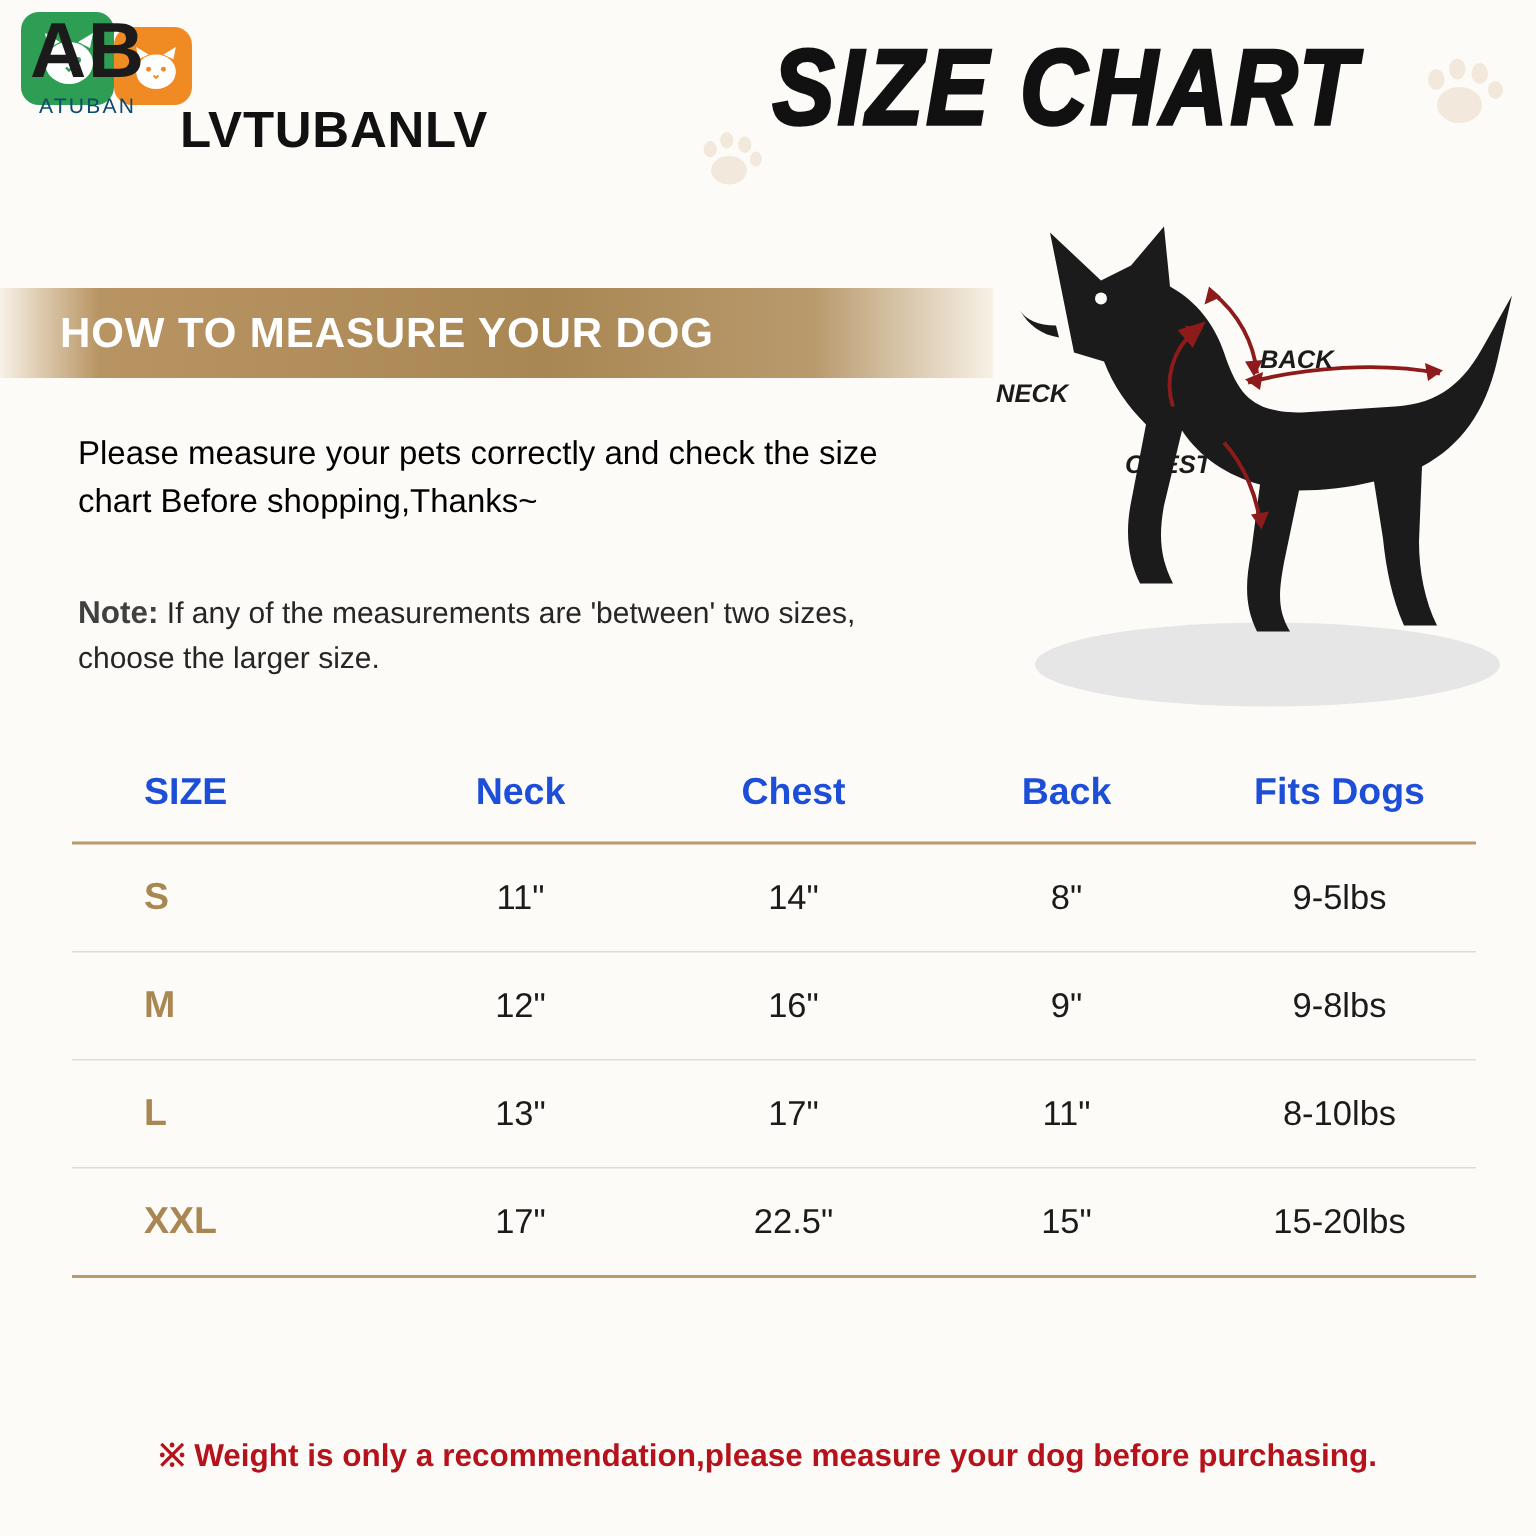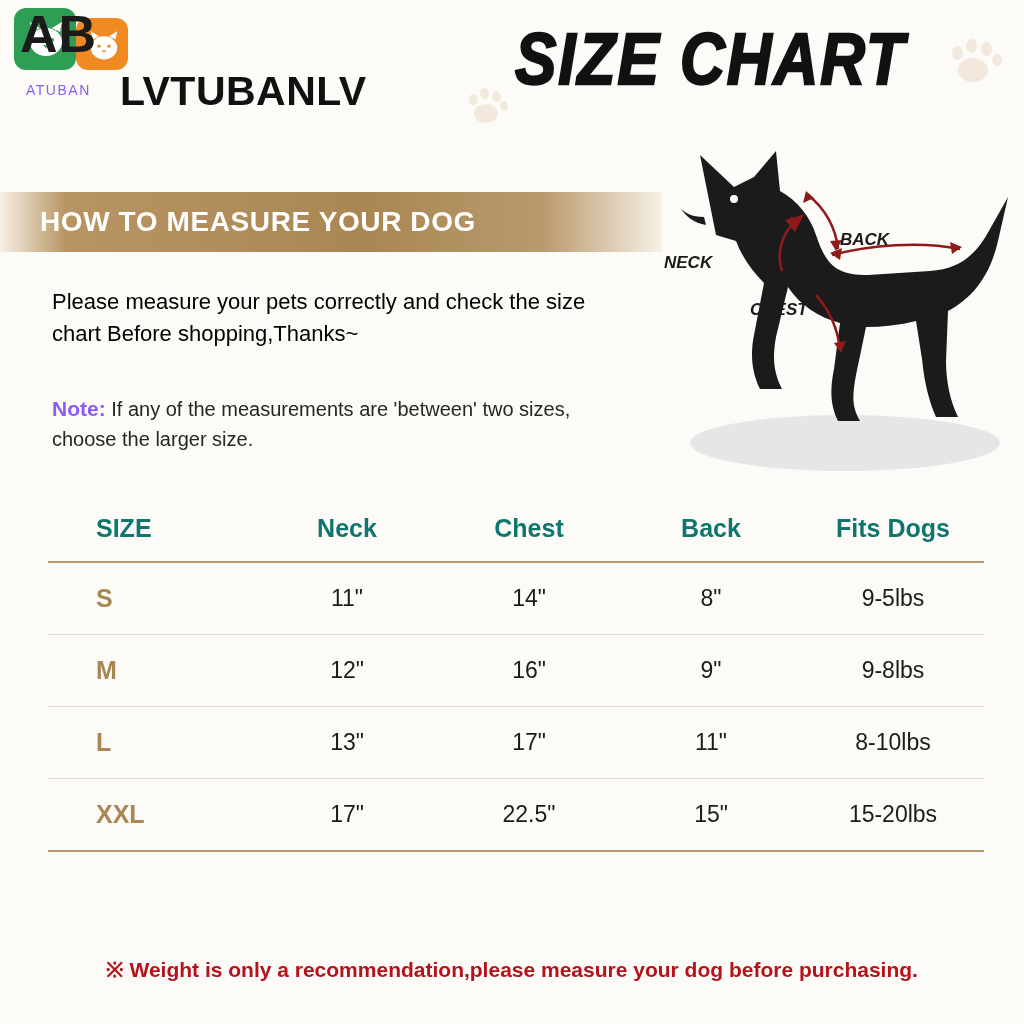--- a/index.html
+++ b/index.html
@@ -61,31 +61,31 @@
     z-index: 4;
     font-family: "Liberation Sans", sans-serif;
   }
   .logo-cat {
     position: absolute;
     z-index: 3;
   }
   .logo-sub {
     position: absolute;
     left: 12px;
-    top: 74px;
+    top: 54px;
     font-size: 14px;
     letter-spacing: 1.5px;
-    color: #8b5cf6;
+    color: #0c4a6e;
     font-weight: normal;
   }
   .brand-name {
     position: absolute;
     left: 120px;
     top: 68px;
-    font-size: 41px;
+    font-size: 34px;
     font-weight: bold;
     color: #111;
     letter-spacing: 0.5px;
     font-family: "Liberation Sans", sans-serif;
   }
 
   .size-chart-title {
     position: absolute;
     left: 515px;
     top: 18px;
@@ -142,21 +142,21 @@
   .note-block {
     position: absolute;
     left: 52px;
     top: 394px;
     width: 580px;
     font-size: 20px;
     line-height: 30px;
     color: #262626;
   }
   .note-label {
-    color: #8b5cf6;
+    color: #404040;
     font-weight: bold;
     font-size: 21px;
   }
 
   
   .dog-figure {
     position: absolute;
     left: 630px;
     top: 125px;
     width: 390px;
@@ -182,21 +182,21 @@
     width: 936px;
   }
   table.size-table {
     width: 100%;
     border-collapse: collapse;
     table-layout: fixed;
   }
   table.size-table th {
     font-size: 25px;
     font-weight: bold;
-    color: #0f766e;
+    color: #1d4ed8;
     padding: 8px 0 18px 0;
     text-align: center;
     font-family: "Liberation Sans", sans-serif;
   }
   table.size-table th.col-size {
     text-align: left;
     padding-left: 48px;
     width: 160px;
   }
   table.size-table thead tr {

